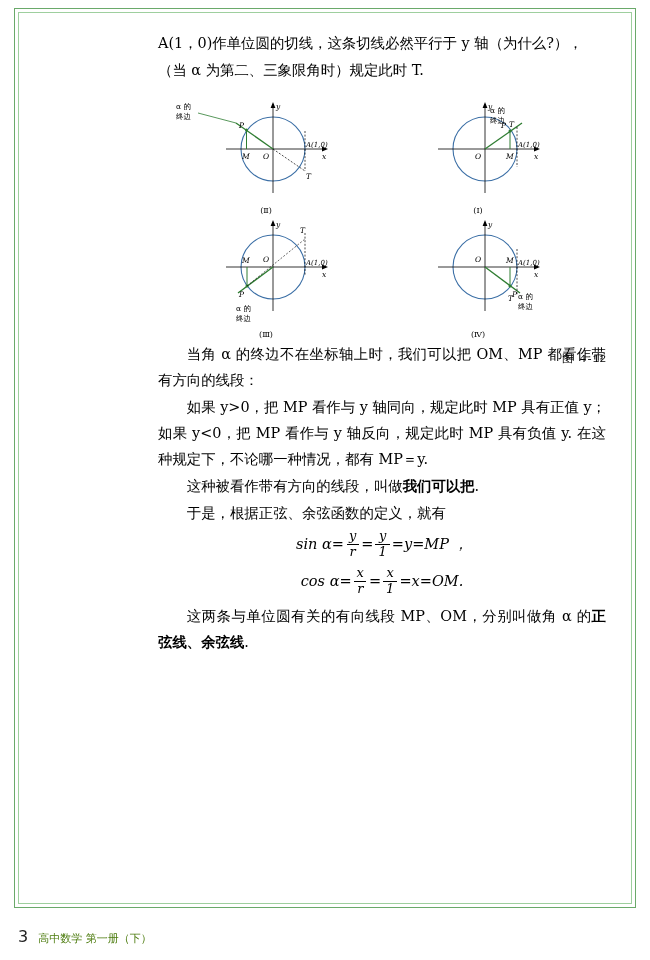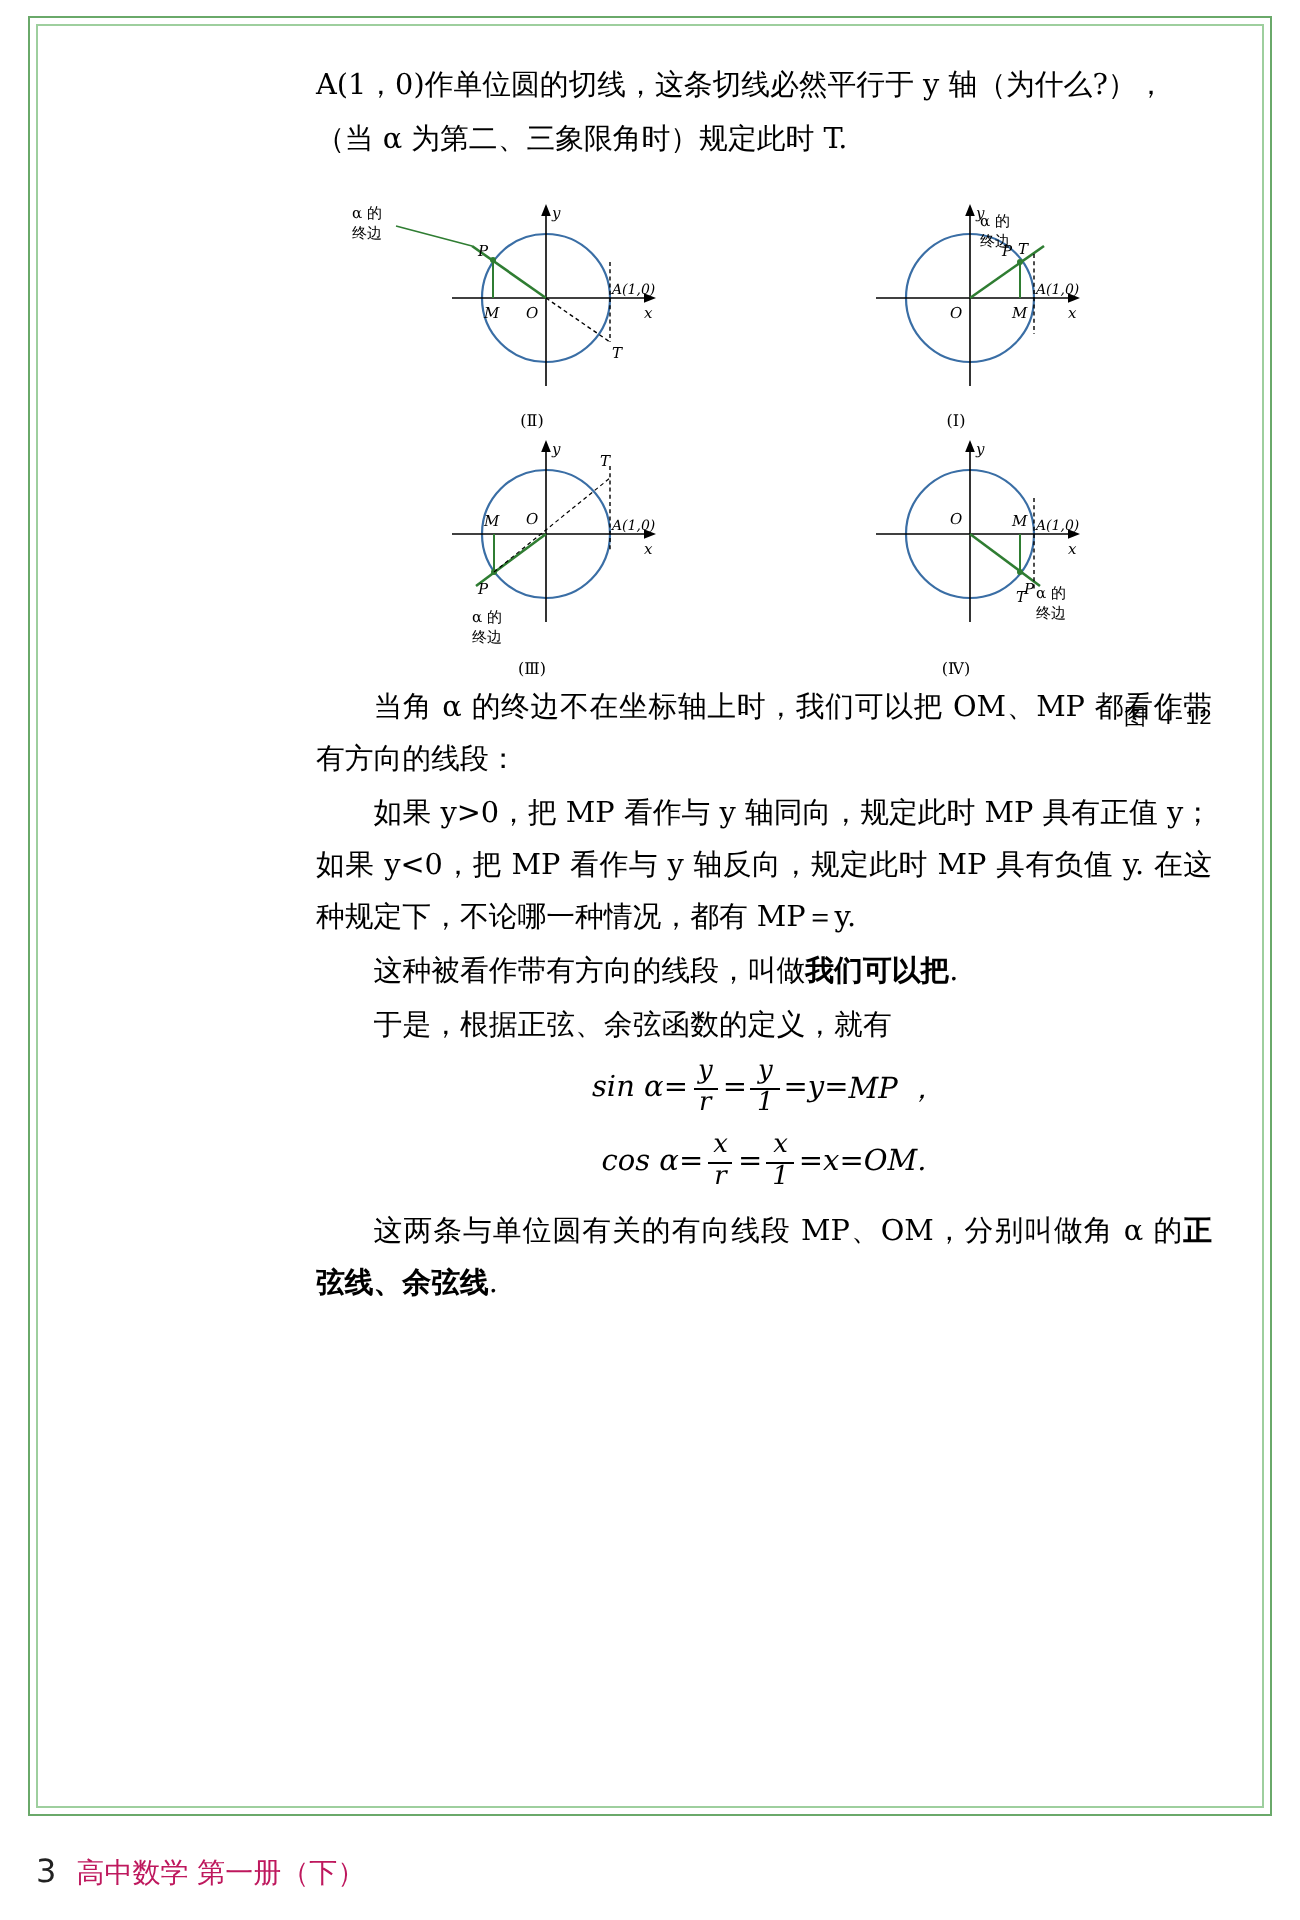--- a/index.html
+++ b/index.html
@@ -91,22 +91,22 @@
     display: flex;
     align-items: baseline;
     gap: 10px;
   }
   .footer .pg {
     font-size: 16px;
     color: #222;
     font-family: "DejaVu Sans", sans-serif;
   }
   .footer .bk {
-    font-size: 14px;
-    color: #be185d;
+    font-size: 11px;
+    color: #4d7c0f;
   }
   svg text {
     font-family: "DejaVu Serif", "Liberation Serif", serif;
   }
 </style>
 </head>
 <body>
 
 <div class="page-frame"></div>
 

